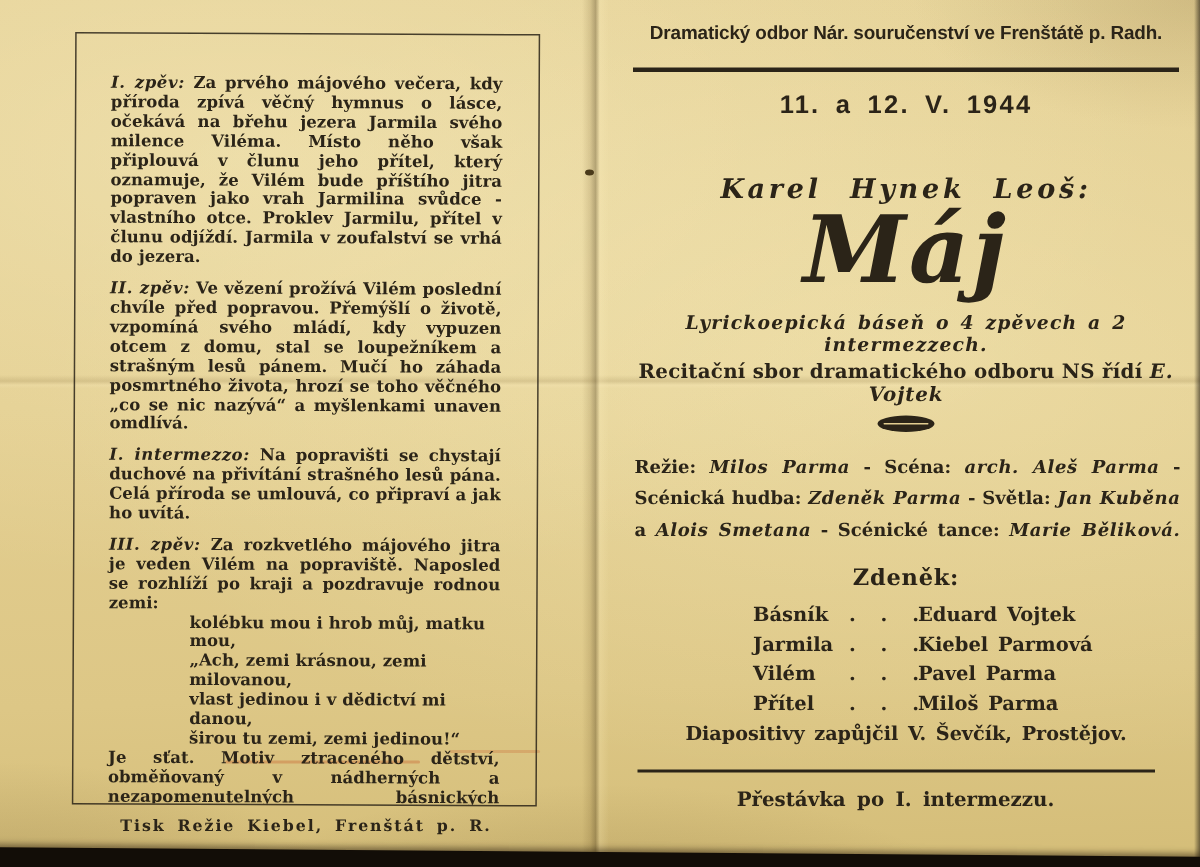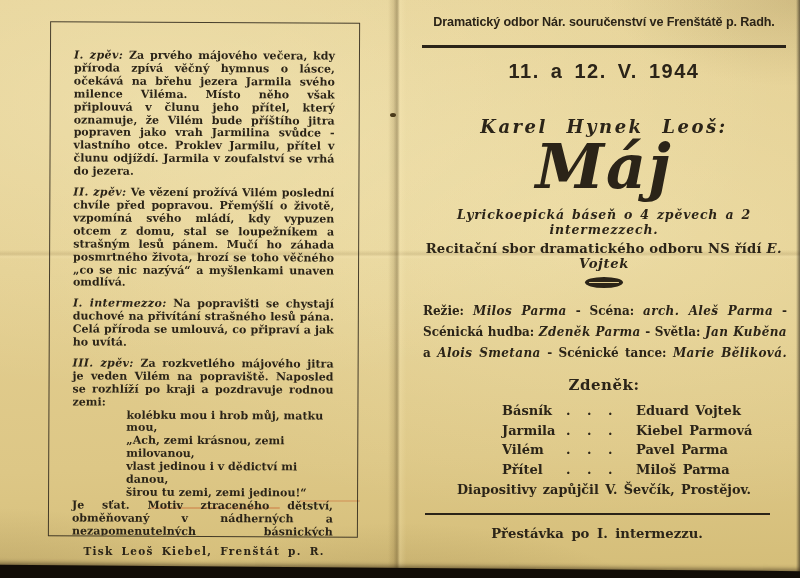--- a/index.html
+++ b/index.html
@@ -47,21 +47,21 @@
   .imprint { position:absolute; left:0; top:545px; width:408px; text-align:center;
     font-size:10.5px; font-weight:700; letter-spacing:1.3px; word-spacing:3px; }
 
   
   .right-page { position:absolute; left:408px; top:0; width:392px; height:578px; }
   .rp-header { position:absolute; top:15px; left:14px; right:14px; text-align:center;
     font-family:"Liberation Sans", sans-serif; font-weight:700; font-size:12.6px;
     letter-spacing:-0.1px; white-space:nowrap; padding-bottom:16px;
     border-bottom:3px solid var(--ink); }
   .rp-date { position:absolute; top:60px; width:100%; text-align:center;
-    font-family:"Liberation Sans", sans-serif; font-weight:700; font-size:20px;
+    font-family:"Liberation Sans", sans-serif; font-weight:700; font-size:17px;
     letter-spacing:1.5px; word-spacing:4px; }
   .rp-author { position:absolute; top:116px; width:100%; text-align:center;
     font-style:italic; font-weight:700; font-size:18px; letter-spacing:2.5px;
     word-spacing:10px; }
   .rp-title { position:absolute; top:136px; width:100%; text-align:center;
     font-style:italic; font-weight:700; font-size:62px; line-height:62px;
     letter-spacing:2px; }
   .rp-subtitle { position:absolute; top:207px; width:100%; text-align:center;
     font-style:italic; font-weight:700; font-size:12.5px; letter-spacing:0.8px;
     word-spacing:2px; }
@@ -76,21 +76,21 @@
     font-weight:700; font-size:12px; line-height:20.8px; }
   .credit-line { text-align:justify; text-align-last:justify; }
   .credit-seg.it { font-style:italic; letter-spacing:0.4px; }
   .soloists { position:absolute; top:376px; width:100%; text-align:center;
     font-weight:700; font-size:15px; letter-spacing:0.5px; }
   .cast { position:absolute; top:401px; left:94px; width:246px; }
   .cast-row { display:flex; align-items:baseline; font-weight:700; font-size:13px;
     line-height:19.5px; }
   .cast-role { flex:0 0 64px; white-space:nowrap; }
   .cast-dots { flex:0 0 46px; overflow:hidden; white-space:nowrap; letter-spacing:6px; }
-  .cast-perf { flex:1 1 auto; white-space:nowrap; word-spacing:2px;margin-left:24px; }
+  .cast-perf { flex:1 1 auto; white-space:nowrap; word-spacing:2px; }
   .slides { position:absolute; top:482px; width:100%; text-align:center;
     font-weight:700; font-size:12.8px; word-spacing:2px; }
   .rule { position:absolute; top:513px; left:17px; width:345px;
     border-top:2.4px solid var(--ink); }
   .intermission { position:absolute; top:526px; width:378px; text-align:center;
     font-weight:700; font-size:13.2px; word-spacing:3px; }
 </style>
 </head>
 <body>
 
@@ -110,21 +110,21 @@
             <div class="section"><em class="section-label">II. zpěv:</em> Ve vězení prožívá Vilém poslední chvíle před popravou. Přemýšlí o životě, vzpomíná svého mládí, kdy vypuzen otcem z domu, stal se loupežníkem a strašným lesů pánem. Mučí ho záhada posmrtného života, hrozí se toho věčného „co se nic nazývá“ a myšlenkami unaven omdlívá.</div>
             <div class="section"><em class="section-label">I. intermezzo:</em> Na popravišti se chystají duchové na přivítání strašného lesů pána. Celá příroda se umlouvá, co připraví a jak ho uvítá.</div>
             <div class="section"><em class="section-label">III. zpěv:</em> Za rozkvetlého májového jitra je veden Vilém na popraviště. Naposled se rozhlíží po kraji a pozdravuje rodnou zemi:<div class="verse">
                 <div class="verse-line">kolébku mou i hrob můj, matku mou,</div>
                 <div class="verse-line">„Ach, zemi krásnou, zemi milovanou,</div>
                 <div class="verse-line">vlast jedinou i v dědictví mi danou,</div>
                 <div class="verse-line">širou tu zemi, zemi jedinou!“</div>
               </div>Je sťat. Motiv ztraceného dětství, obměňovaný v nádherných a nezapomenutelných básnických obrazech, uzavírá tragický osud Vilémův.</div>
           </div>
       </div>
-      <div class="imprint">Tisk Leoš Kiebel, Frenštát p. R.</div>
+      <div class="imprint">Tisk Režie Kiebel, Frenštát p. R.</div>
     </section>
 
     <section class="right-page">
       <div class="rp-header">Dramatický odbor Nár. souručenství ve Frenštátě p. Radh.</div>
       <div class="rp-date">11. a 12. V. 1944</div>
       <div class="rp-author">Karel Hynek Leoš:</div>
       <div class="rp-title">Máj</div>
       <div class="rp-subtitle">Lyrickoepická báseň o 4 zpěvech a 2 intermezzech.</div>
       <div class="rp-conductor">
         <span>Recitační sbor dramatického odboru NS řídí</span>

